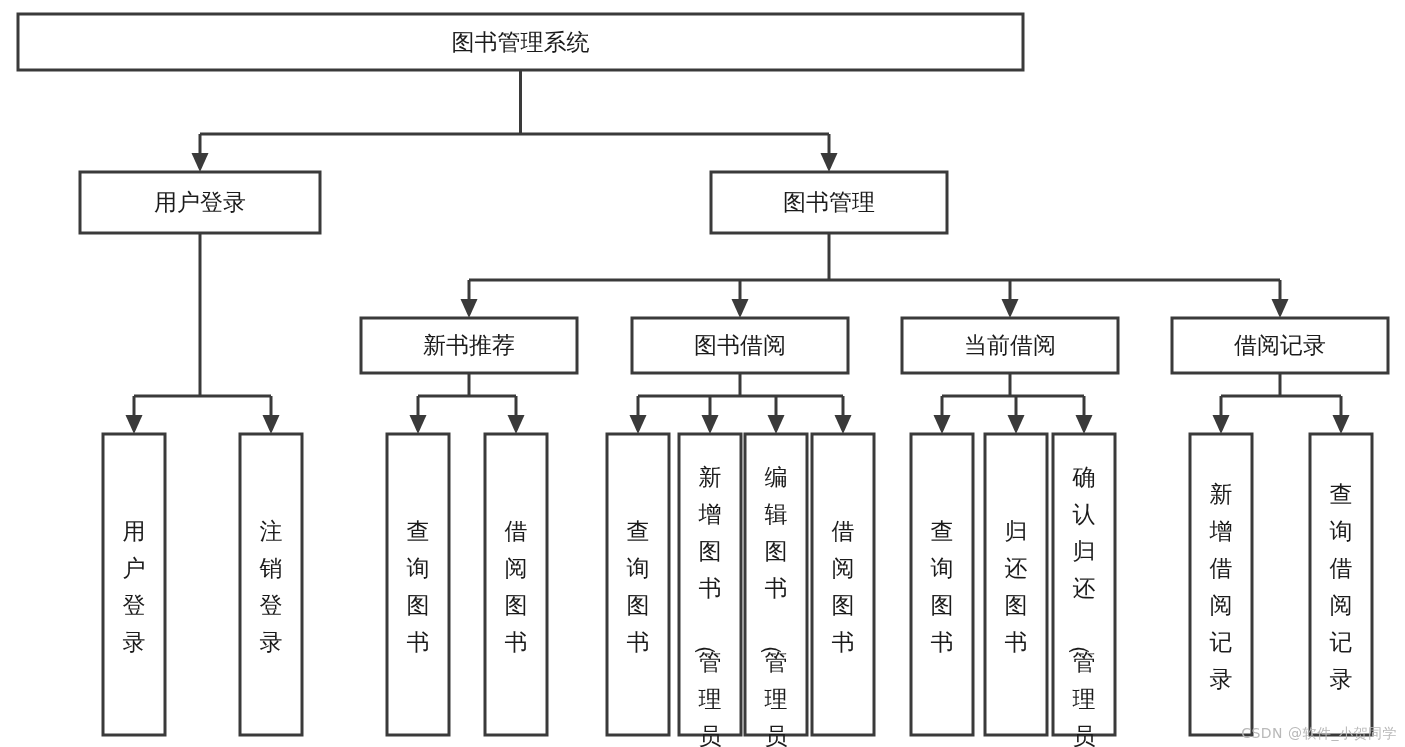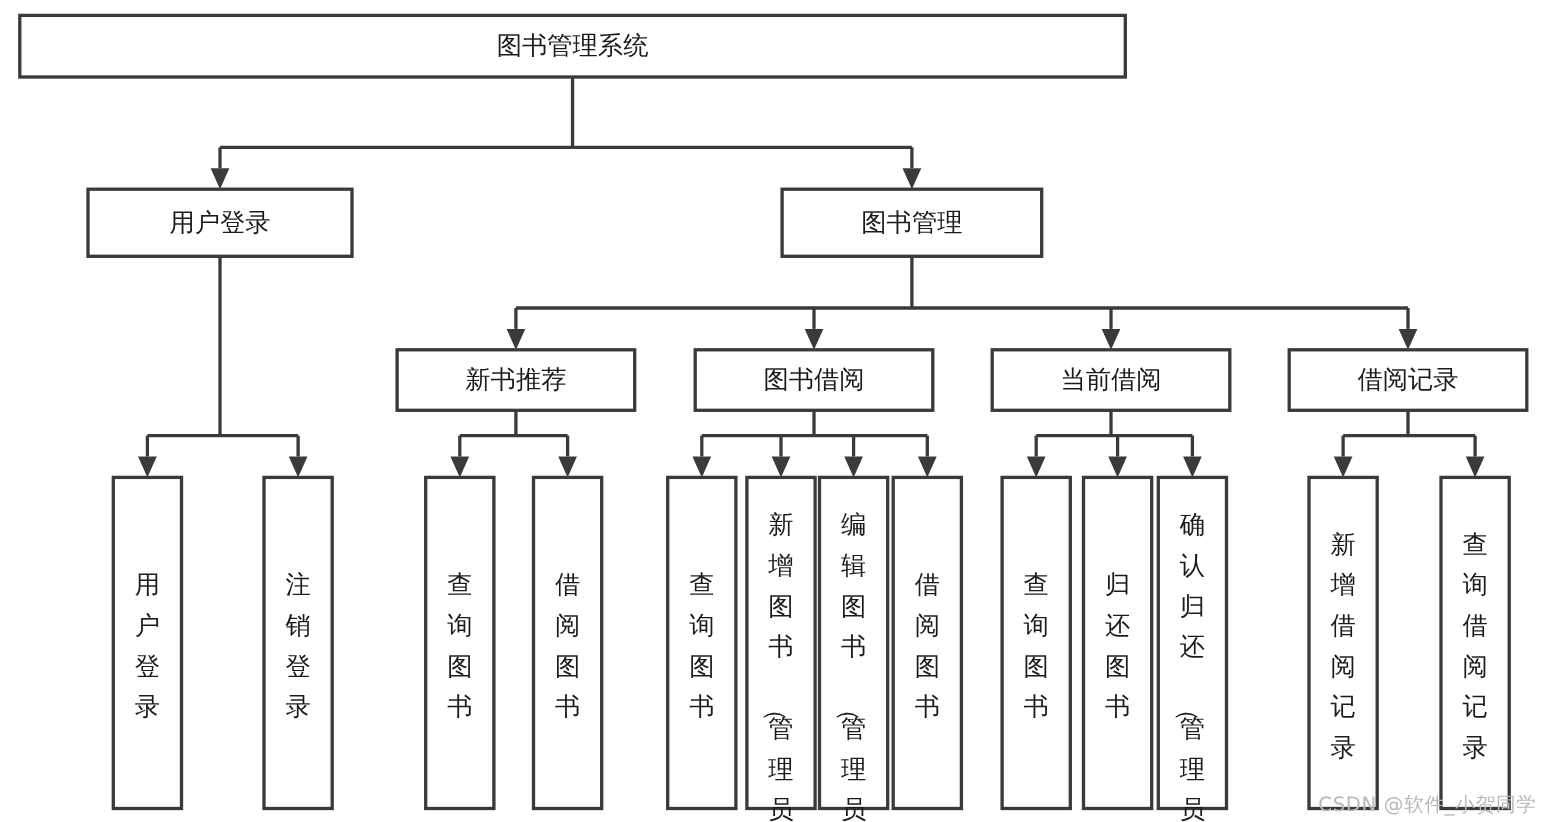--- a/index.html
+++ b/index.html
@@ -52,21 +52,21 @@
     fill: #1b1b1b;
     font-family: "DejaVu Sans", "Liberation Sans", sans-serif;
     font-size: 23px;
     text-anchor: middle;
   }
   .watermark {
     position: absolute;
     right: 8px;
     bottom: 4px;
     font-family: "DejaVu Sans", "Liberation Sans", sans-serif;
-    font-size: 18px;
+    font-size: 14px;
     color: #b9b9b9;
     white-space: nowrap;
     letter-spacing: 0.5px;
   }
 </style>
 </head>
 <body>
 
 <div id="diagram-root">
   <svg class="diagram-canvas" viewBox="0 0 1405 747" xmlns="http://www.w3.org/2000/svg">

